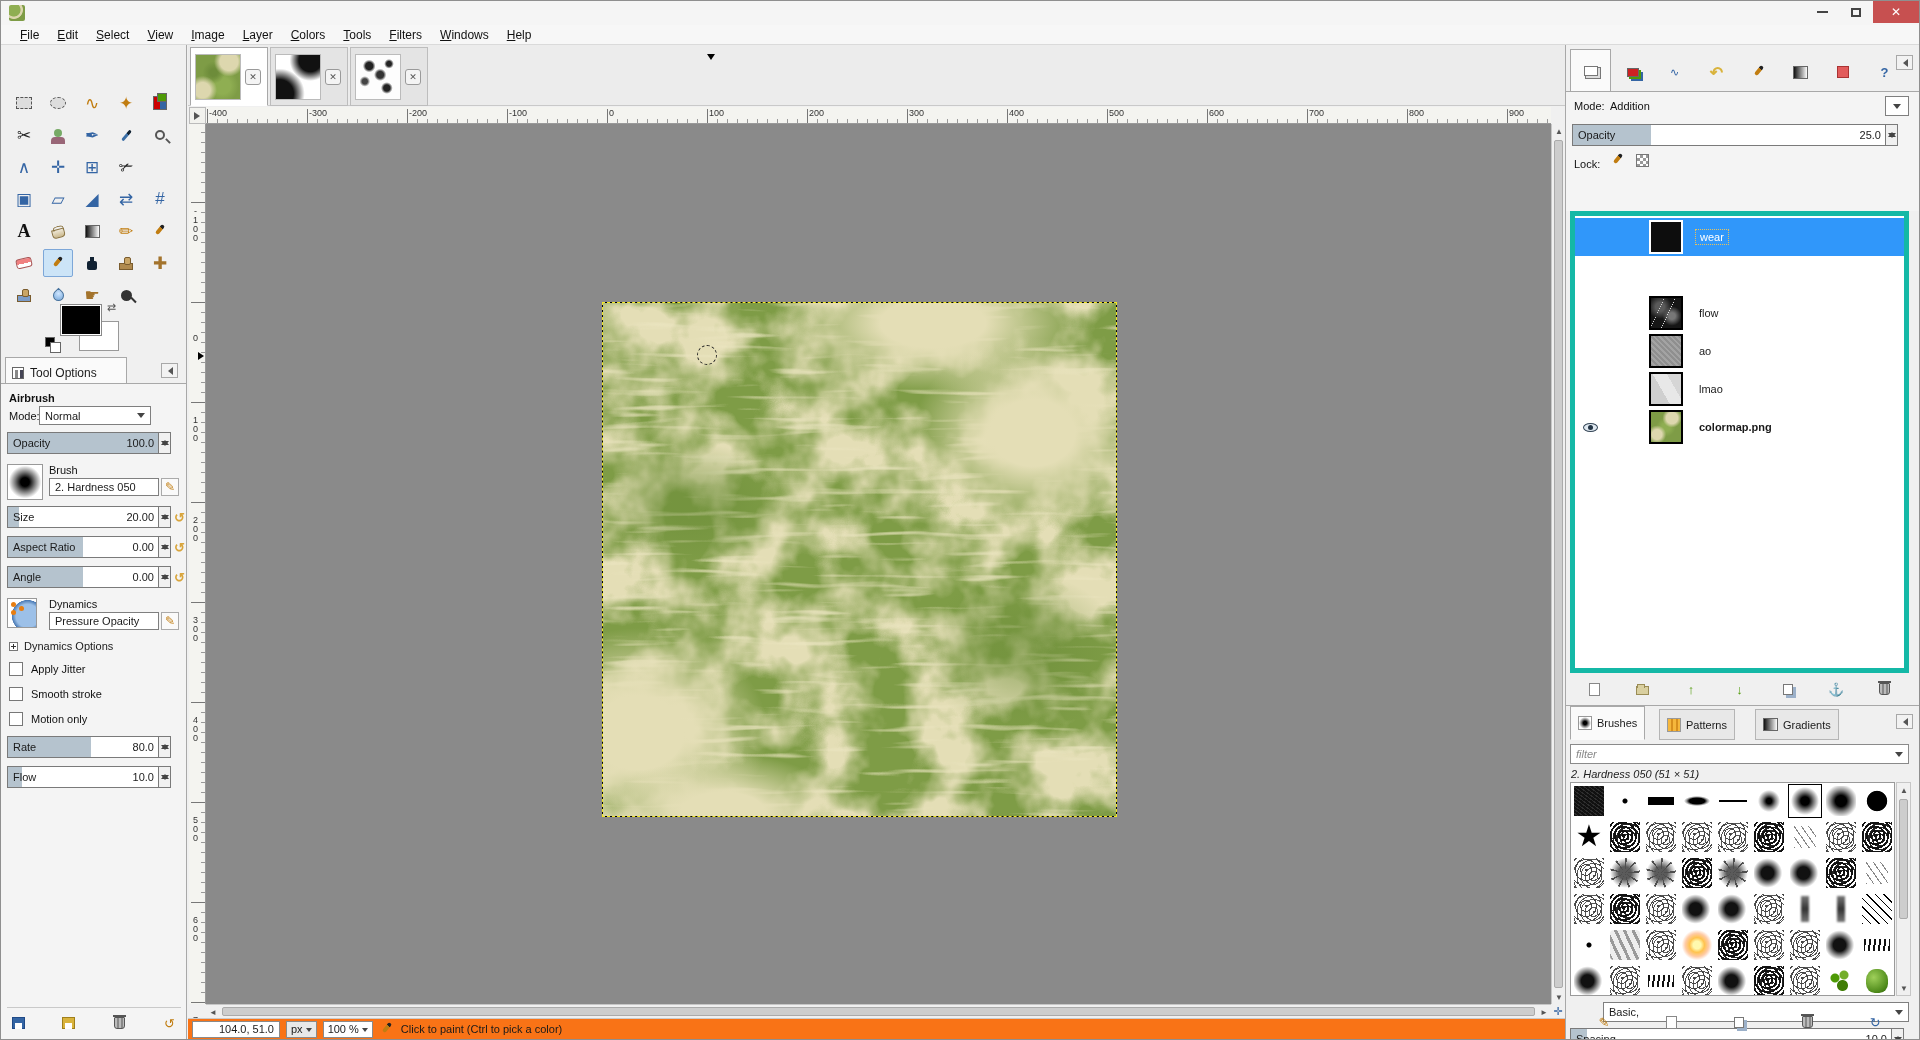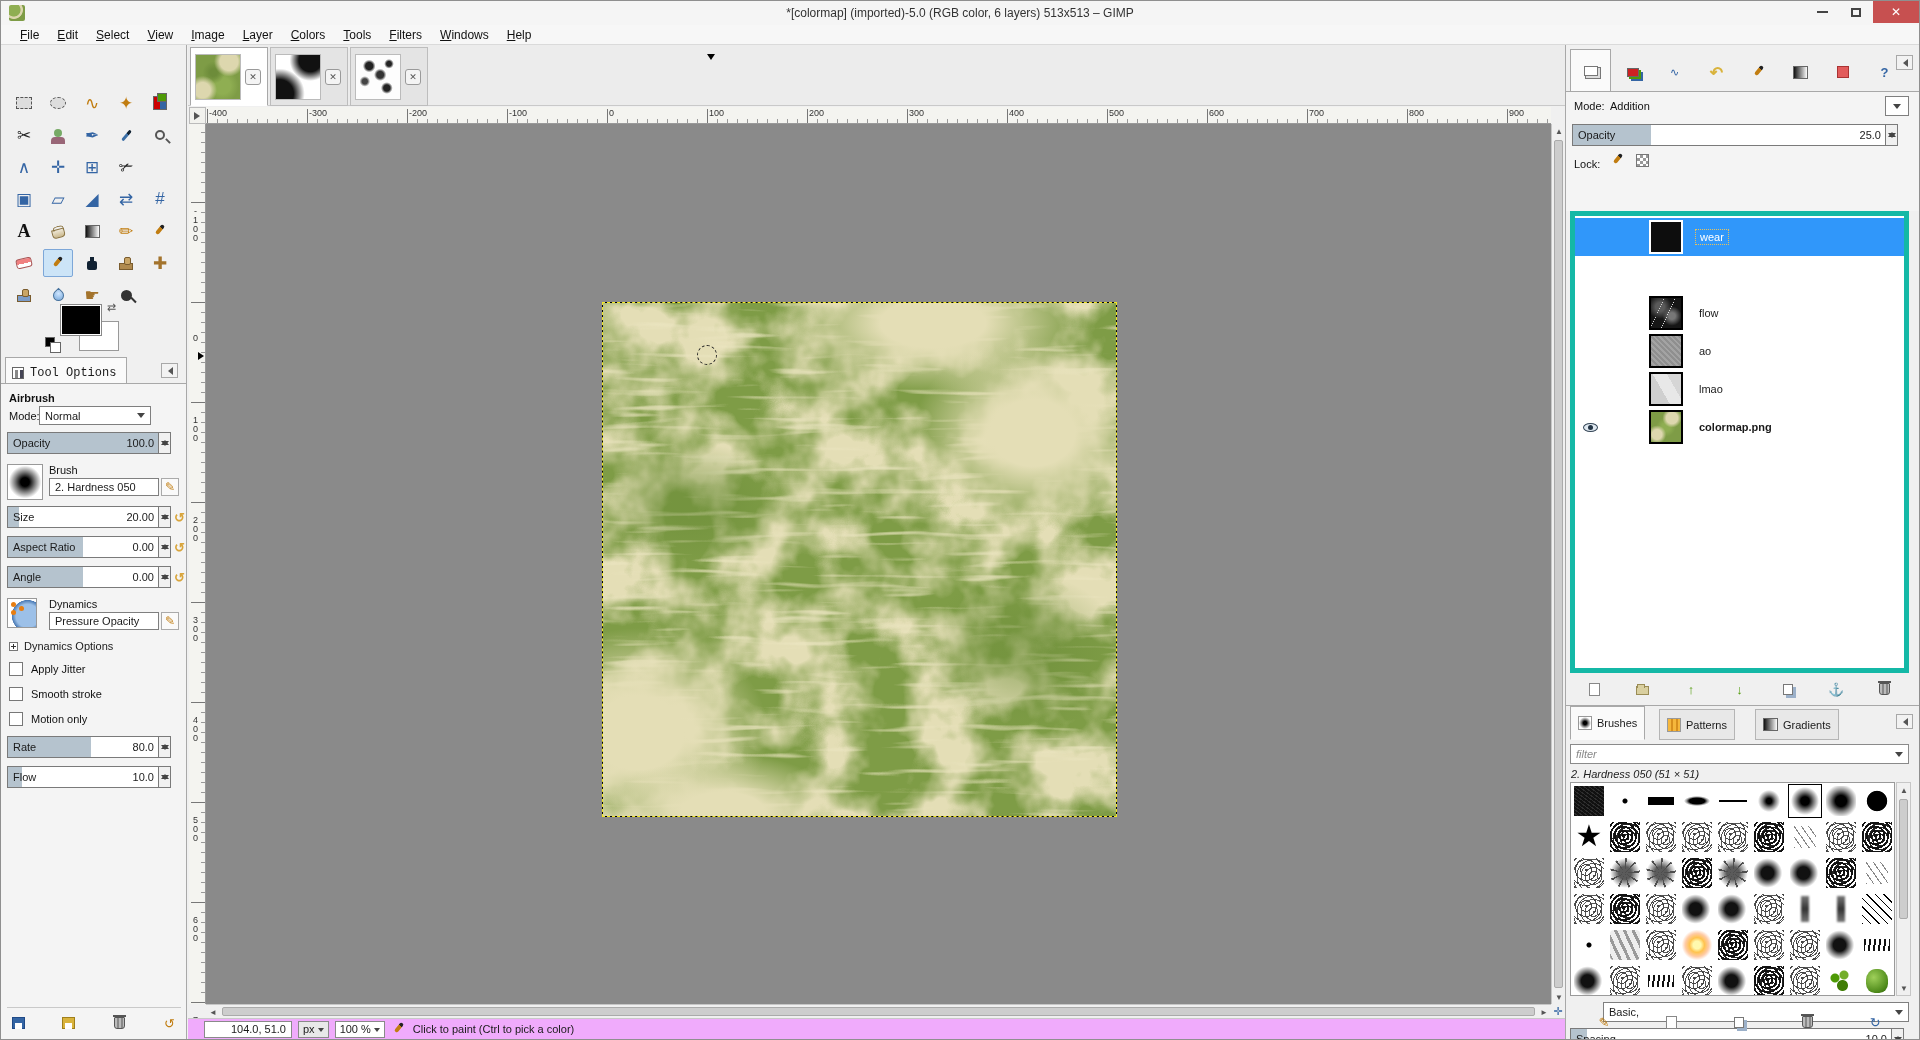--- a/index.html
+++ b/index.html
@@ -91,21 +91,21 @@
   
   #swatch-area{position:absolute;left:52px;top:258px;width:80px;height:52px;}
   #fg-swatch{position:absolute;left:8px;top:2px;width:40px;height:30px;background:#000;border:1px solid #fff;outline:1px solid #888;}
   #bg-swatch{position:absolute;left:26px;top:18px;width:40px;height:30px;background:#fff;border:1px solid #999;}
   #swap-colors{position:absolute;left:54px;top:-2px;font-size:11px;color:#555;}
   #default-colors{position:absolute;left:-8px;top:34px;width:10px;height:10px;background:#000;border:1px solid #666;}
   #default-colors::after{content:"";position:absolute;left:4px;top:4px;width:9px;height:9px;background:#fff;border:1px solid #666;}
 
   
   #tooloptions-tab{position:absolute;left:4px;top:312px;width:122px;height:30px;background:#fafafa;
-       border:1px solid #a8a8a8;border-bottom:none;display:flex;align-items:center;gap:6px;padding-left:6px;font-size:12px;font-family:Liberation Mono, monospace;}
+       border:1px solid #a8a8a8;border-bottom:none;display:flex;align-items:center;gap:6px;padding-left:6px;font-size:12px;}
   #tooloptions-body{position:absolute;left:0;top:338px;right:0;bottom:0;background:#f4f4f4;border-top:1px solid #a8a8a8;}
   .collapse-btn{position:absolute;width:17px;height:15px;border:1px solid #a8a8a8;background:#f2f2f2;
        display:flex;align-items:center;justify-content:center;}
   .collapse-btn::after{content:"";width:0;height:0;border:4px solid transparent;border-right:5px solid #555;margin-right:2px;}
   .opt-label{position:absolute;font-size:11px;color:#111;}
   .bold{font-weight:bold;}
   .combo{position:absolute;background:#fff;border:1px solid #7f7f7f;display:flex;align-items:center;padding:0 5px;font-size:11px;}
   .combo .caret{margin-left:auto;width:0;height:0;border:4px solid transparent;border-top:5px solid #444;position:relative;top:2px;}
   .slider{position:absolute;height:22px;background:#fff;border:1px solid #7a7a7a;overflow:hidden;}
   .slider .fill{position:absolute;left:0;top:0;bottom:0;background:#b5c3ce;}
@@ -168,21 +168,21 @@
   #the-image{position:absolute;left:396px;top:178px;width:515px;height:515px;border:1px solid #000;background:#7e9c46;}
   #the-image::after{content:"";position:absolute;inset:-1px;border:1px dashed #f3e723;pointer-events:none;}
   #brush-cursor{position:absolute;left:94px;top:42px;width:20px;height:20px;border:1px dashed #222;border-radius:50%;}
   .scroll-v{position:absolute;right:0;top:79px;width:14px;bottom:35px;background:#f0f0f0;border-left:1px solid #c6c6c6;}
   .scroll-h{position:absolute;left:18px;bottom:21px;right:14px;height:14px;background:#f0f0f0;border-top:1px solid #c6c6c6;}
   .sb-btn{position:absolute;width:14px;height:14px;display:flex;align-items:center;justify-content:center;font-size:8px;color:#555;}
   .sb-thumb-v{position:absolute;left:2px;right:2px;background:#cdcdcd;border:1px solid #aaa;border-radius:2px;}
   .sb-thumb-h{position:absolute;top:2px;bottom:2px;background:#cdcdcd;border:1px solid #aaa;border-radius:2px;}
   #nav-btn{position:absolute;right:0;bottom:21px;width:14px;height:14px;color:#3465a4;font-size:11px;display:flex;align-items:center;justify-content:center;}
 
-  #statusbar{position:absolute;left:0;bottom:0;right:0;height:21px;background:#f0abfc;border-top:1px solid #c9c9c9;display:flex;align-items:center;gap:6px;padding-left:16px;}
+  #statusbar{position:absolute;left:0;bottom:0;right:0;height:21px;background:#f97316;border-top:1px solid #c9c9c9;display:flex;align-items:center;gap:6px;padding-left:4px;}
   .status-box{height:17px;background:#fff;border:1px solid #8a8a8a;display:flex;align-items:center;padding:0 5px;}
   .status-combo{height:17px;background:#e8e8e8;border:1px solid #8a8a8a;display:flex;align-items:center;gap:3px;padding:0 4px;}
   .status-combo .caret{width:0;height:0;border:3px solid transparent;border-top:4px solid #444;position:relative;top:2px;}
 
   
   #right-panel{position:absolute;right:0;top:44px;width:354px;bottom:0;background:#f0f0f0;border-left:1px solid #a8a8a8;}
   #dock-tabs{position:absolute;left:2px;top:4px;right:2px;height:42px;}
   .dock-tab{position:absolute;top:4px;width:41px;height:38px;display:flex;align-items:center;justify-content:center;}
   .dock-tab.active{background:#fafafa;border:1px solid #a8a8a8;border-bottom:none;top:0;height:42px;}
   #layers-controls{position:absolute;left:0;top:46px;right:0;height:120px;border-top:1px solid #a8a8a8;background:#f4f4f4;}
@@ -255,21 +255,20 @@
   #spacing-slider-wrap{position:absolute;left:4px;top:322px;right:10px;height:22px;}
   #brushes-footer{position:absolute;left:4px;bottom:6px;right:10px;height:22px;display:flex;justify-content:space-around;align-items:center;}
 </style>
 </head>
 <body>
 
 <div id="window">
 
   <div id="titlebar">
     <div id="title-icon"></div>
-    <div id="window-title">*[colormap] (imported)-5.0 (RGB color, 6 layers) 513x513 – GIMP</div>
     <div class="winbtn" id="btn-min">
         <div class="bar"></div>
       </div>
     <div class="winbtn" id="btn-max">
         <div class="box"></div>
       </div>
     <div class="winbtn" id="btn-close">✕</div>
   </div>
 
   <div id="menubar">

